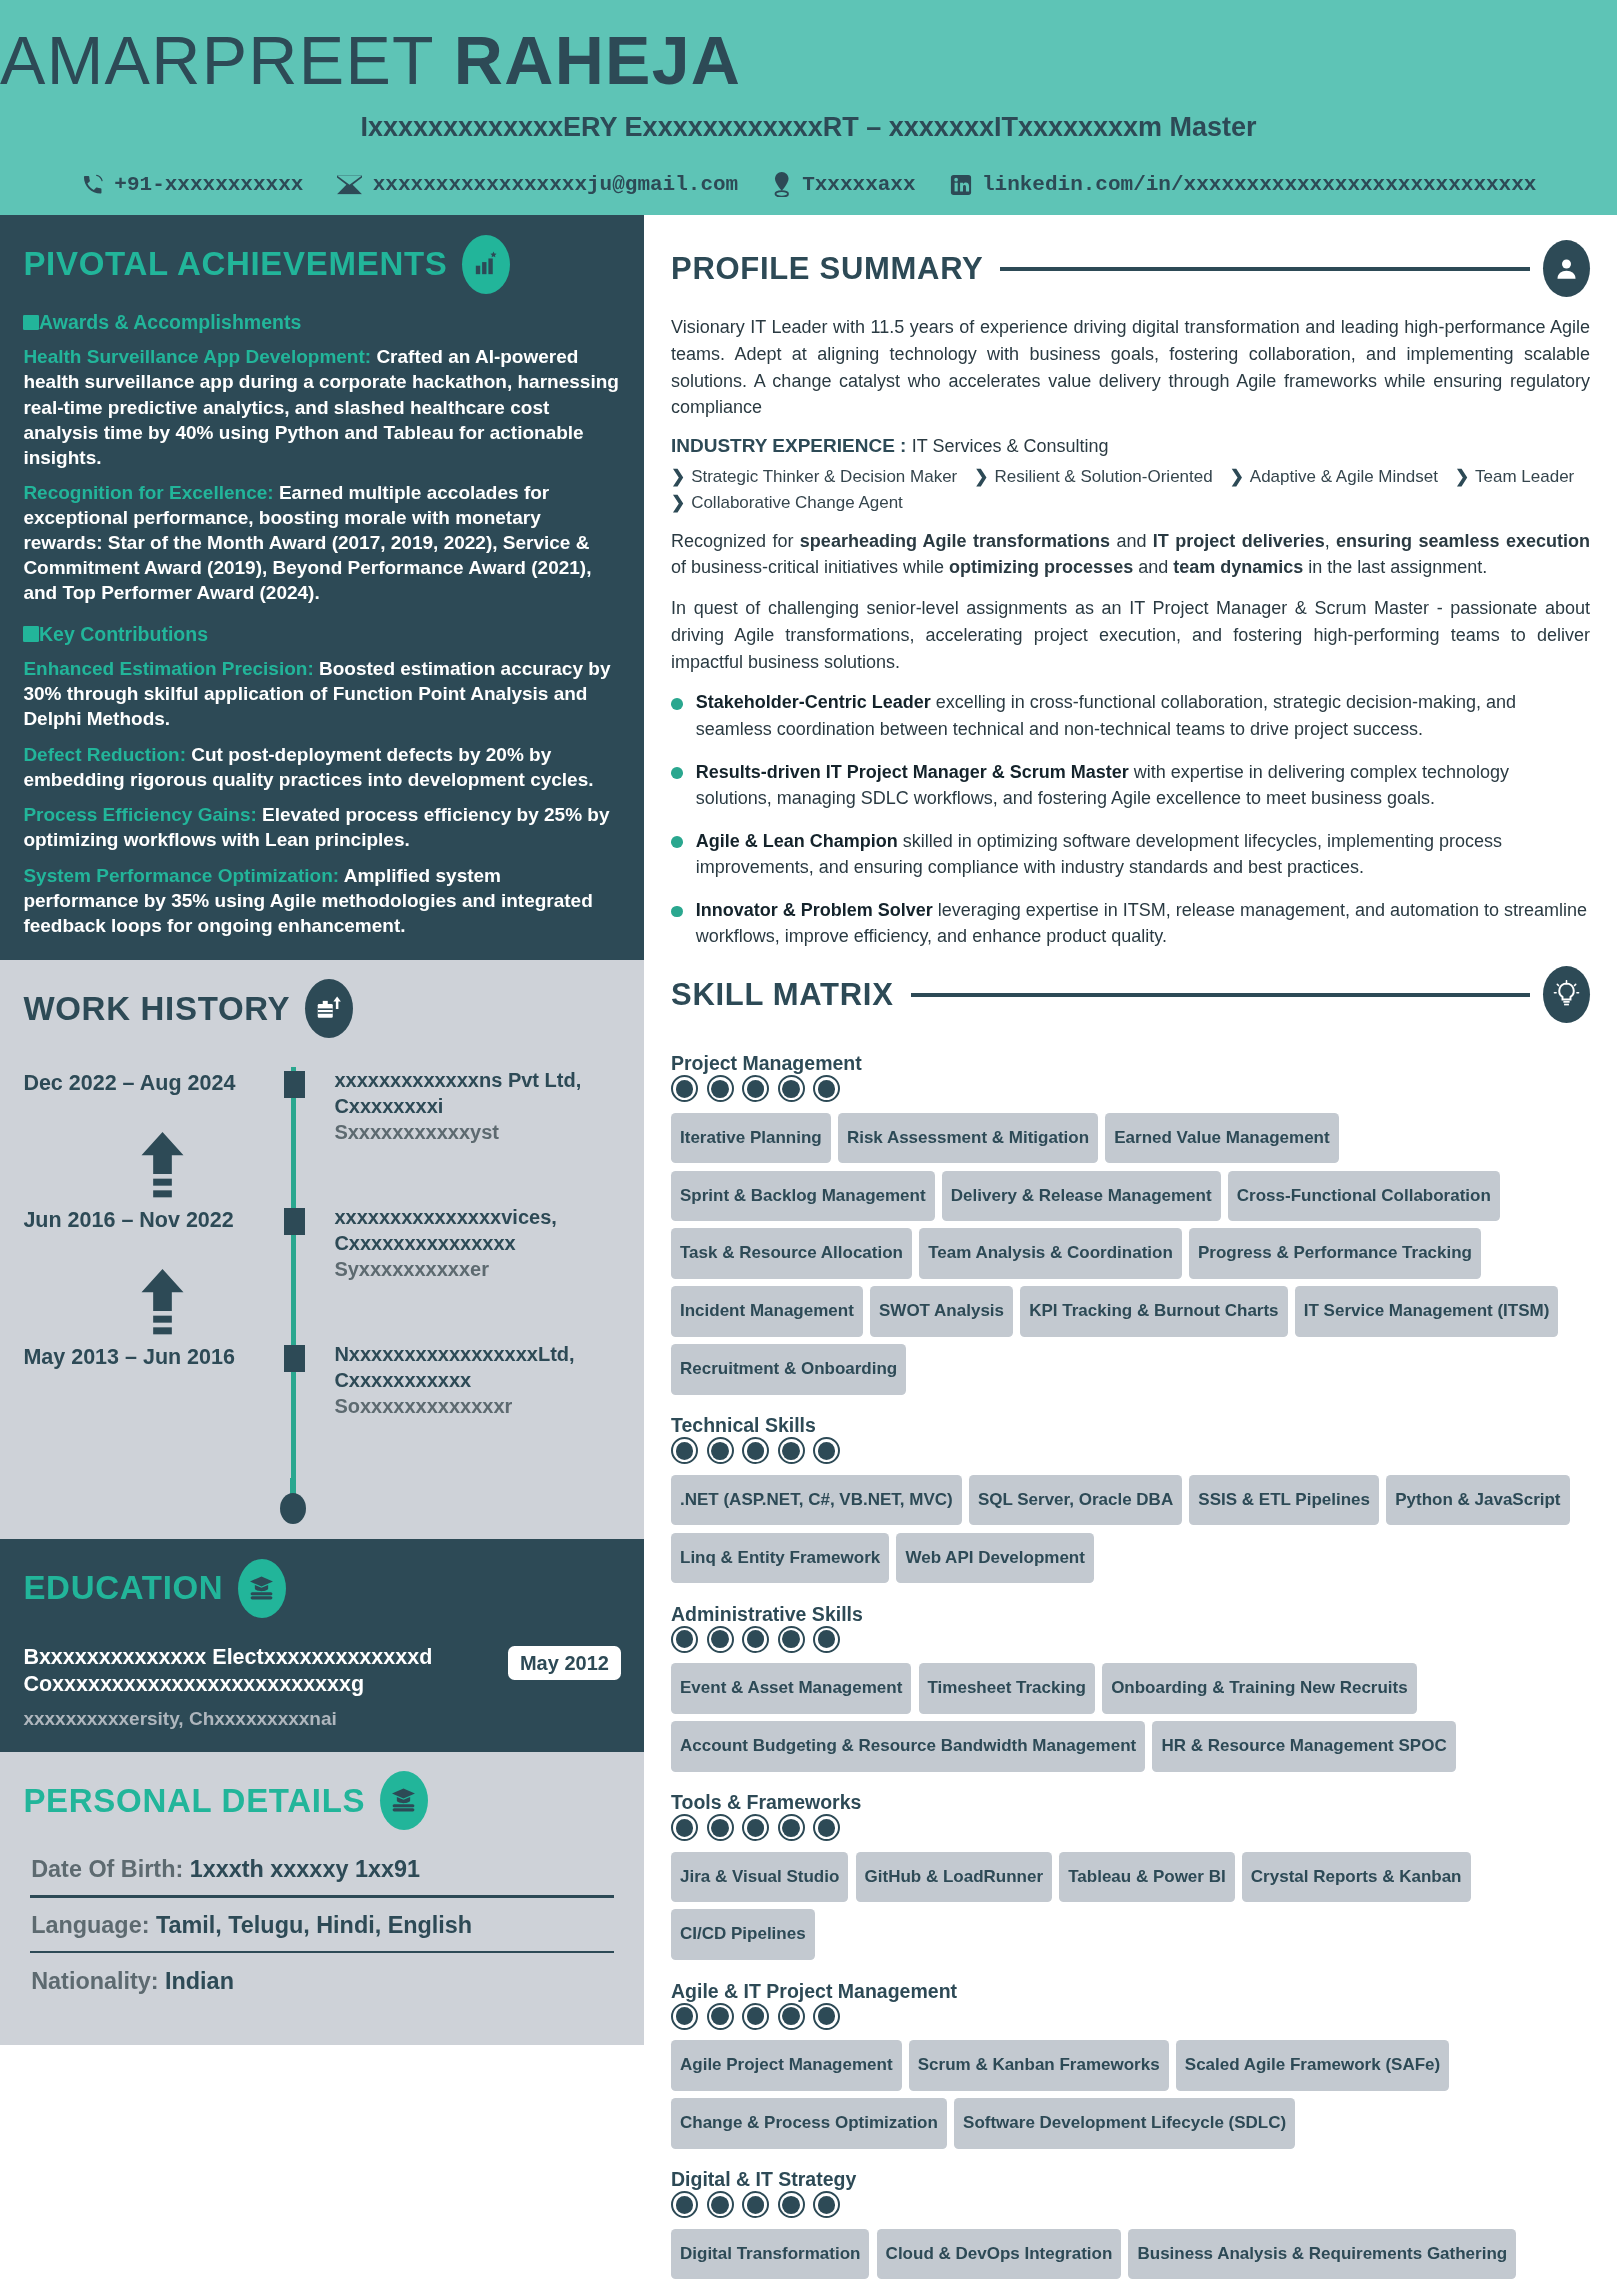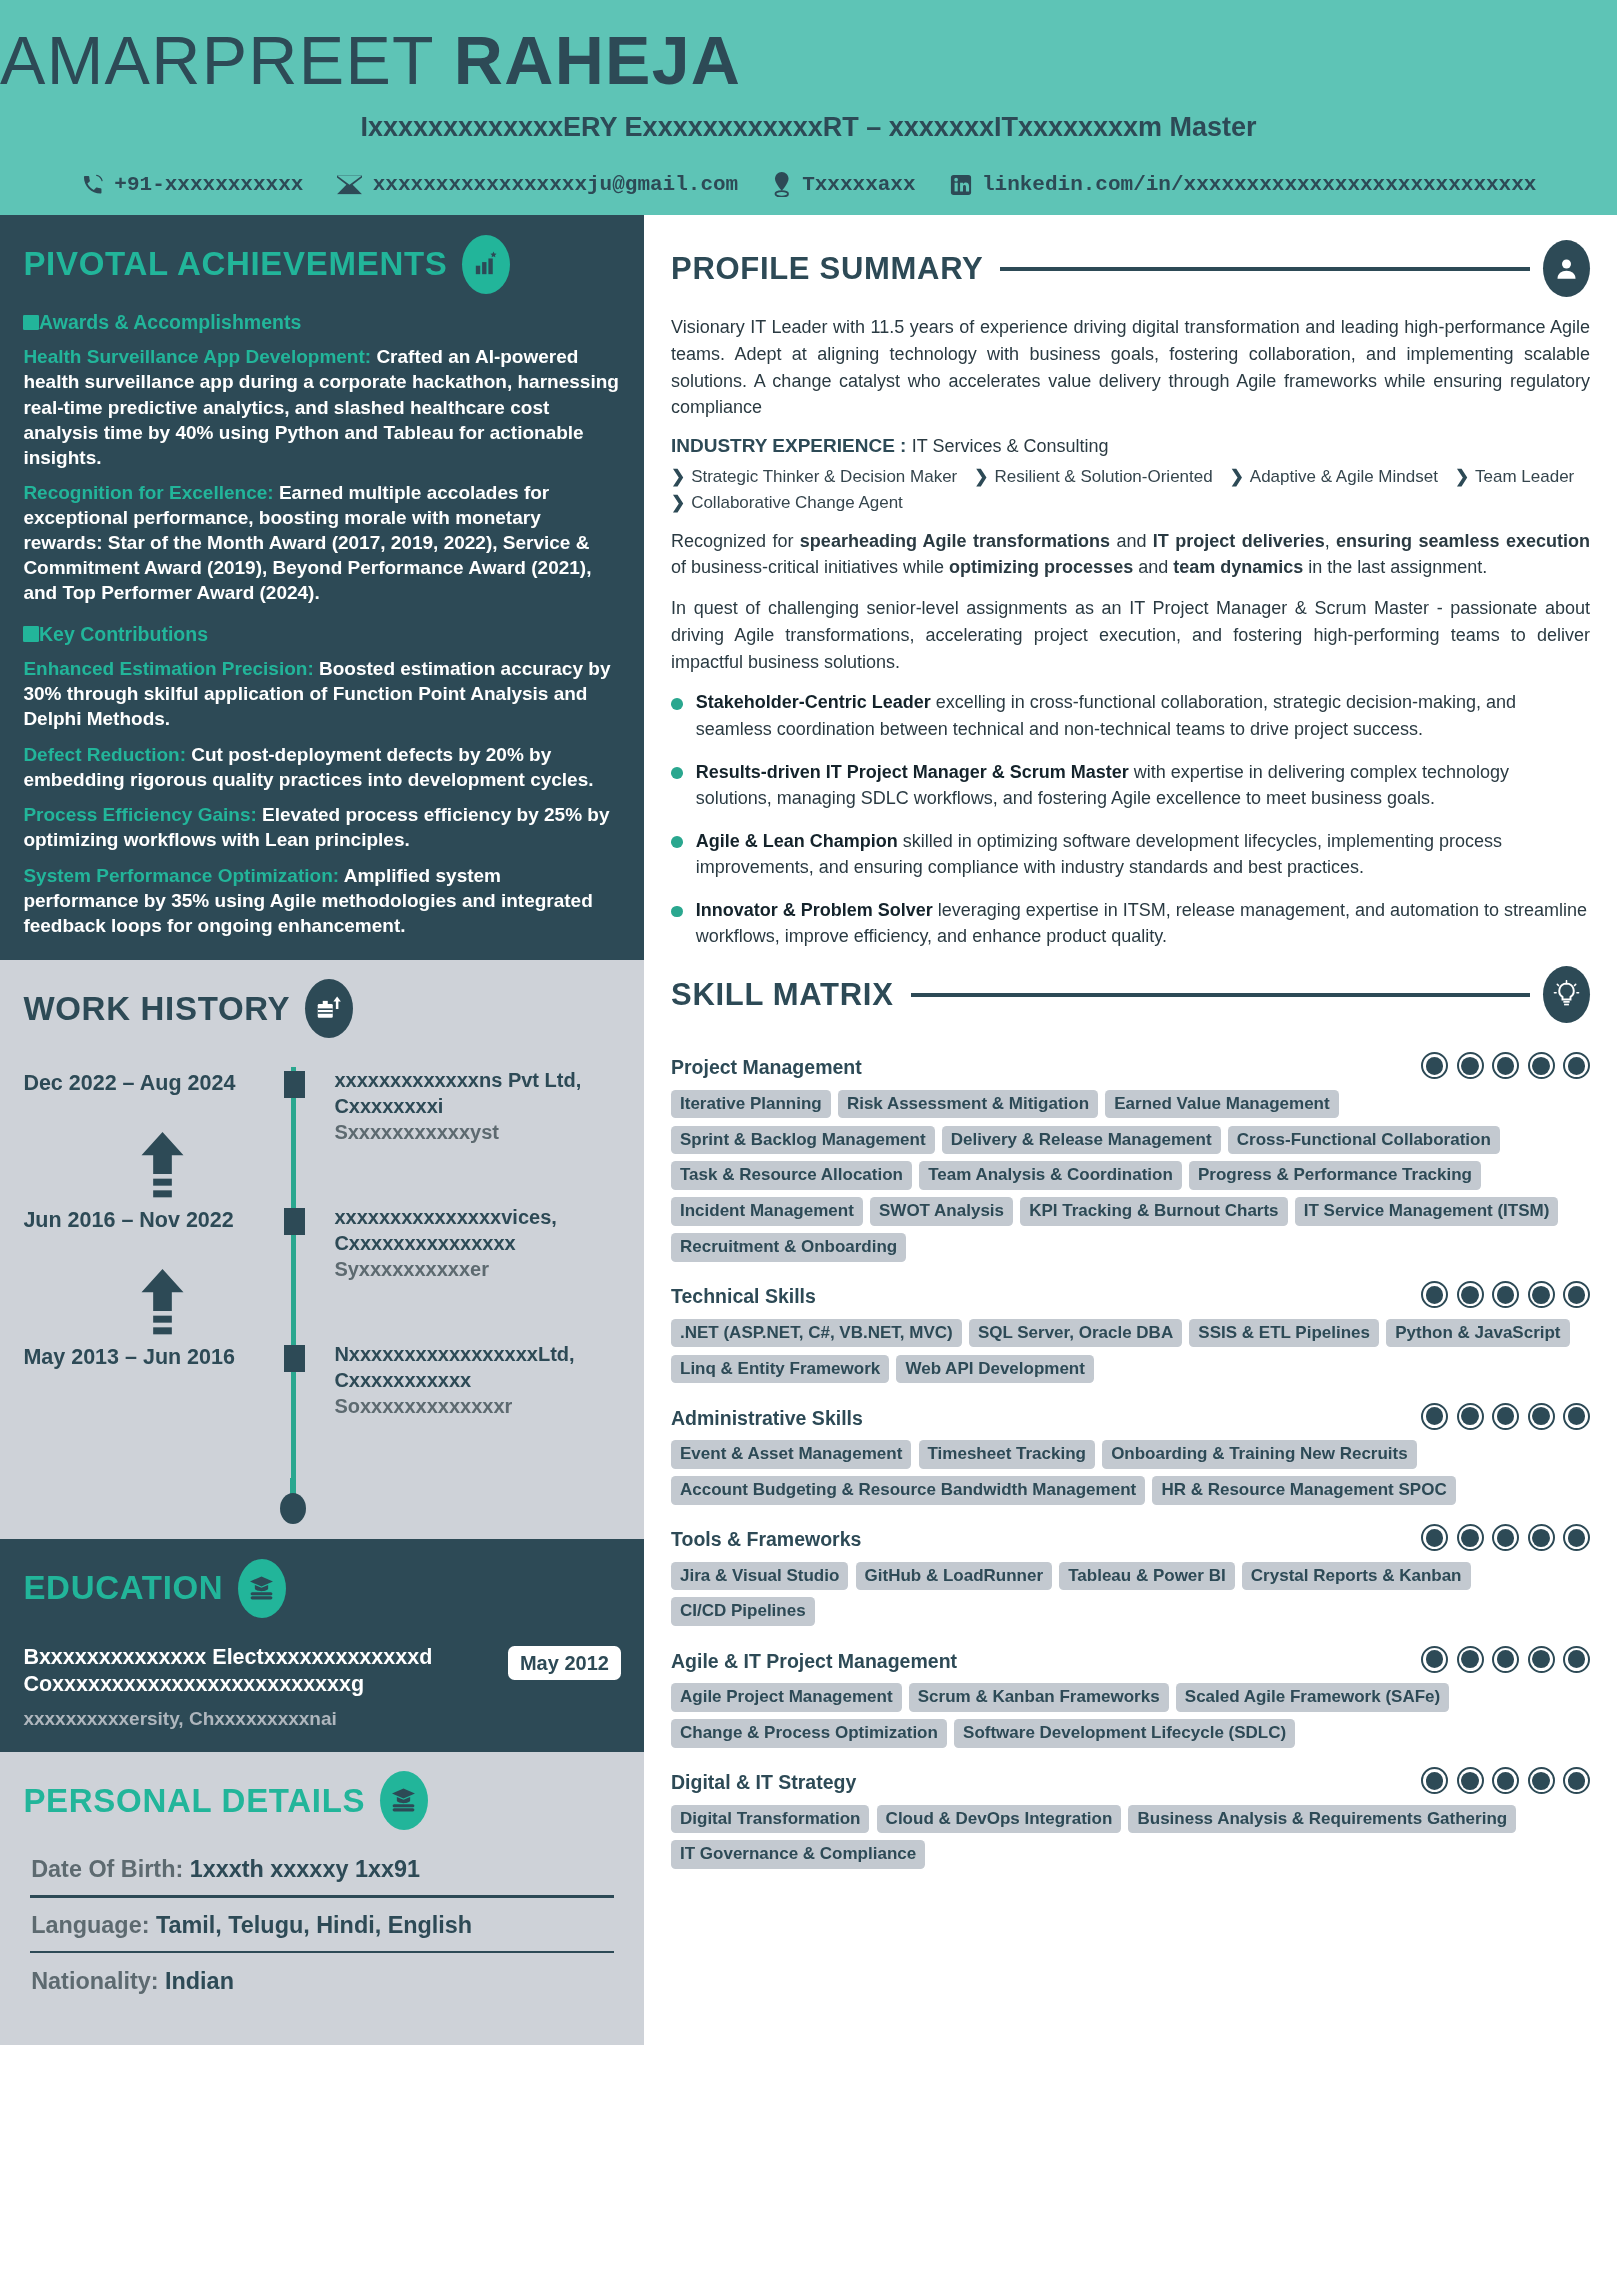--- a/index.html
+++ b/index.html
@@ -123,29 +123,29 @@
   .trait .arw { color:#2d4a56; font-weight:bold; font-size:17px; }
 
   .bullets { margin-top:11.7px; }
   .bul { display:flex; gap:13px; margin-bottom:17px; }
   .bul .dot { width:11.7px; height:11.7px; border-radius:50%; background:#2aa78f; flex:0 0 auto; margin-top:8.5px; }
   .bul .txt { font-size:18px; line-height:1.45; color:#2a3a42; }
   .bul .txt b { font-weight:bold; color:#14232b; }
 
   
   .skill-grp { margin-bottom:19.5px; }
-  .skill-top { display:flex; align-items:flex-end; justify-content:space-between; margin-bottom:10.4px; }
+  .skill-top { display:flex; align-items:flex-start; justify-content:space-between; margin-bottom:10.4px;flex-direction:column; }
   .skill-name { font-size:19.5px; font-weight:bold; color:#2d4a56; }
   .dots { display:flex; gap:8.5px; }
   .rdot { width:27px; height:27px; border-radius:50%; border:2.6px solid #2d4a56; background:#ffffff; position:relative; }
   .rdot.full::after { content:""; position:absolute; left:2.6px; top:2.6px; right:2.6px; bottom:2.6px; border-radius:50%; background:#2d4a56; }
   .tags { display:flex; flex-wrap:wrap; gap:7.2px; }
   .tag {
     background:#c3c9d0; color:#2d4a56; font-size:17px; font-weight:bold;
-    padding:5px 9px; border-radius:4.6px; white-space:nowrap; line-height:1.1;
+    padding:16px 9px; border-radius:4.6px; white-space:nowrap; line-height:1.1;
   }
 </style>
 </head>
 <body>
 
 <div class="page">
 
   <div class="header">
     <div class="hdr-name">
       <span>AMARPREET</span>

